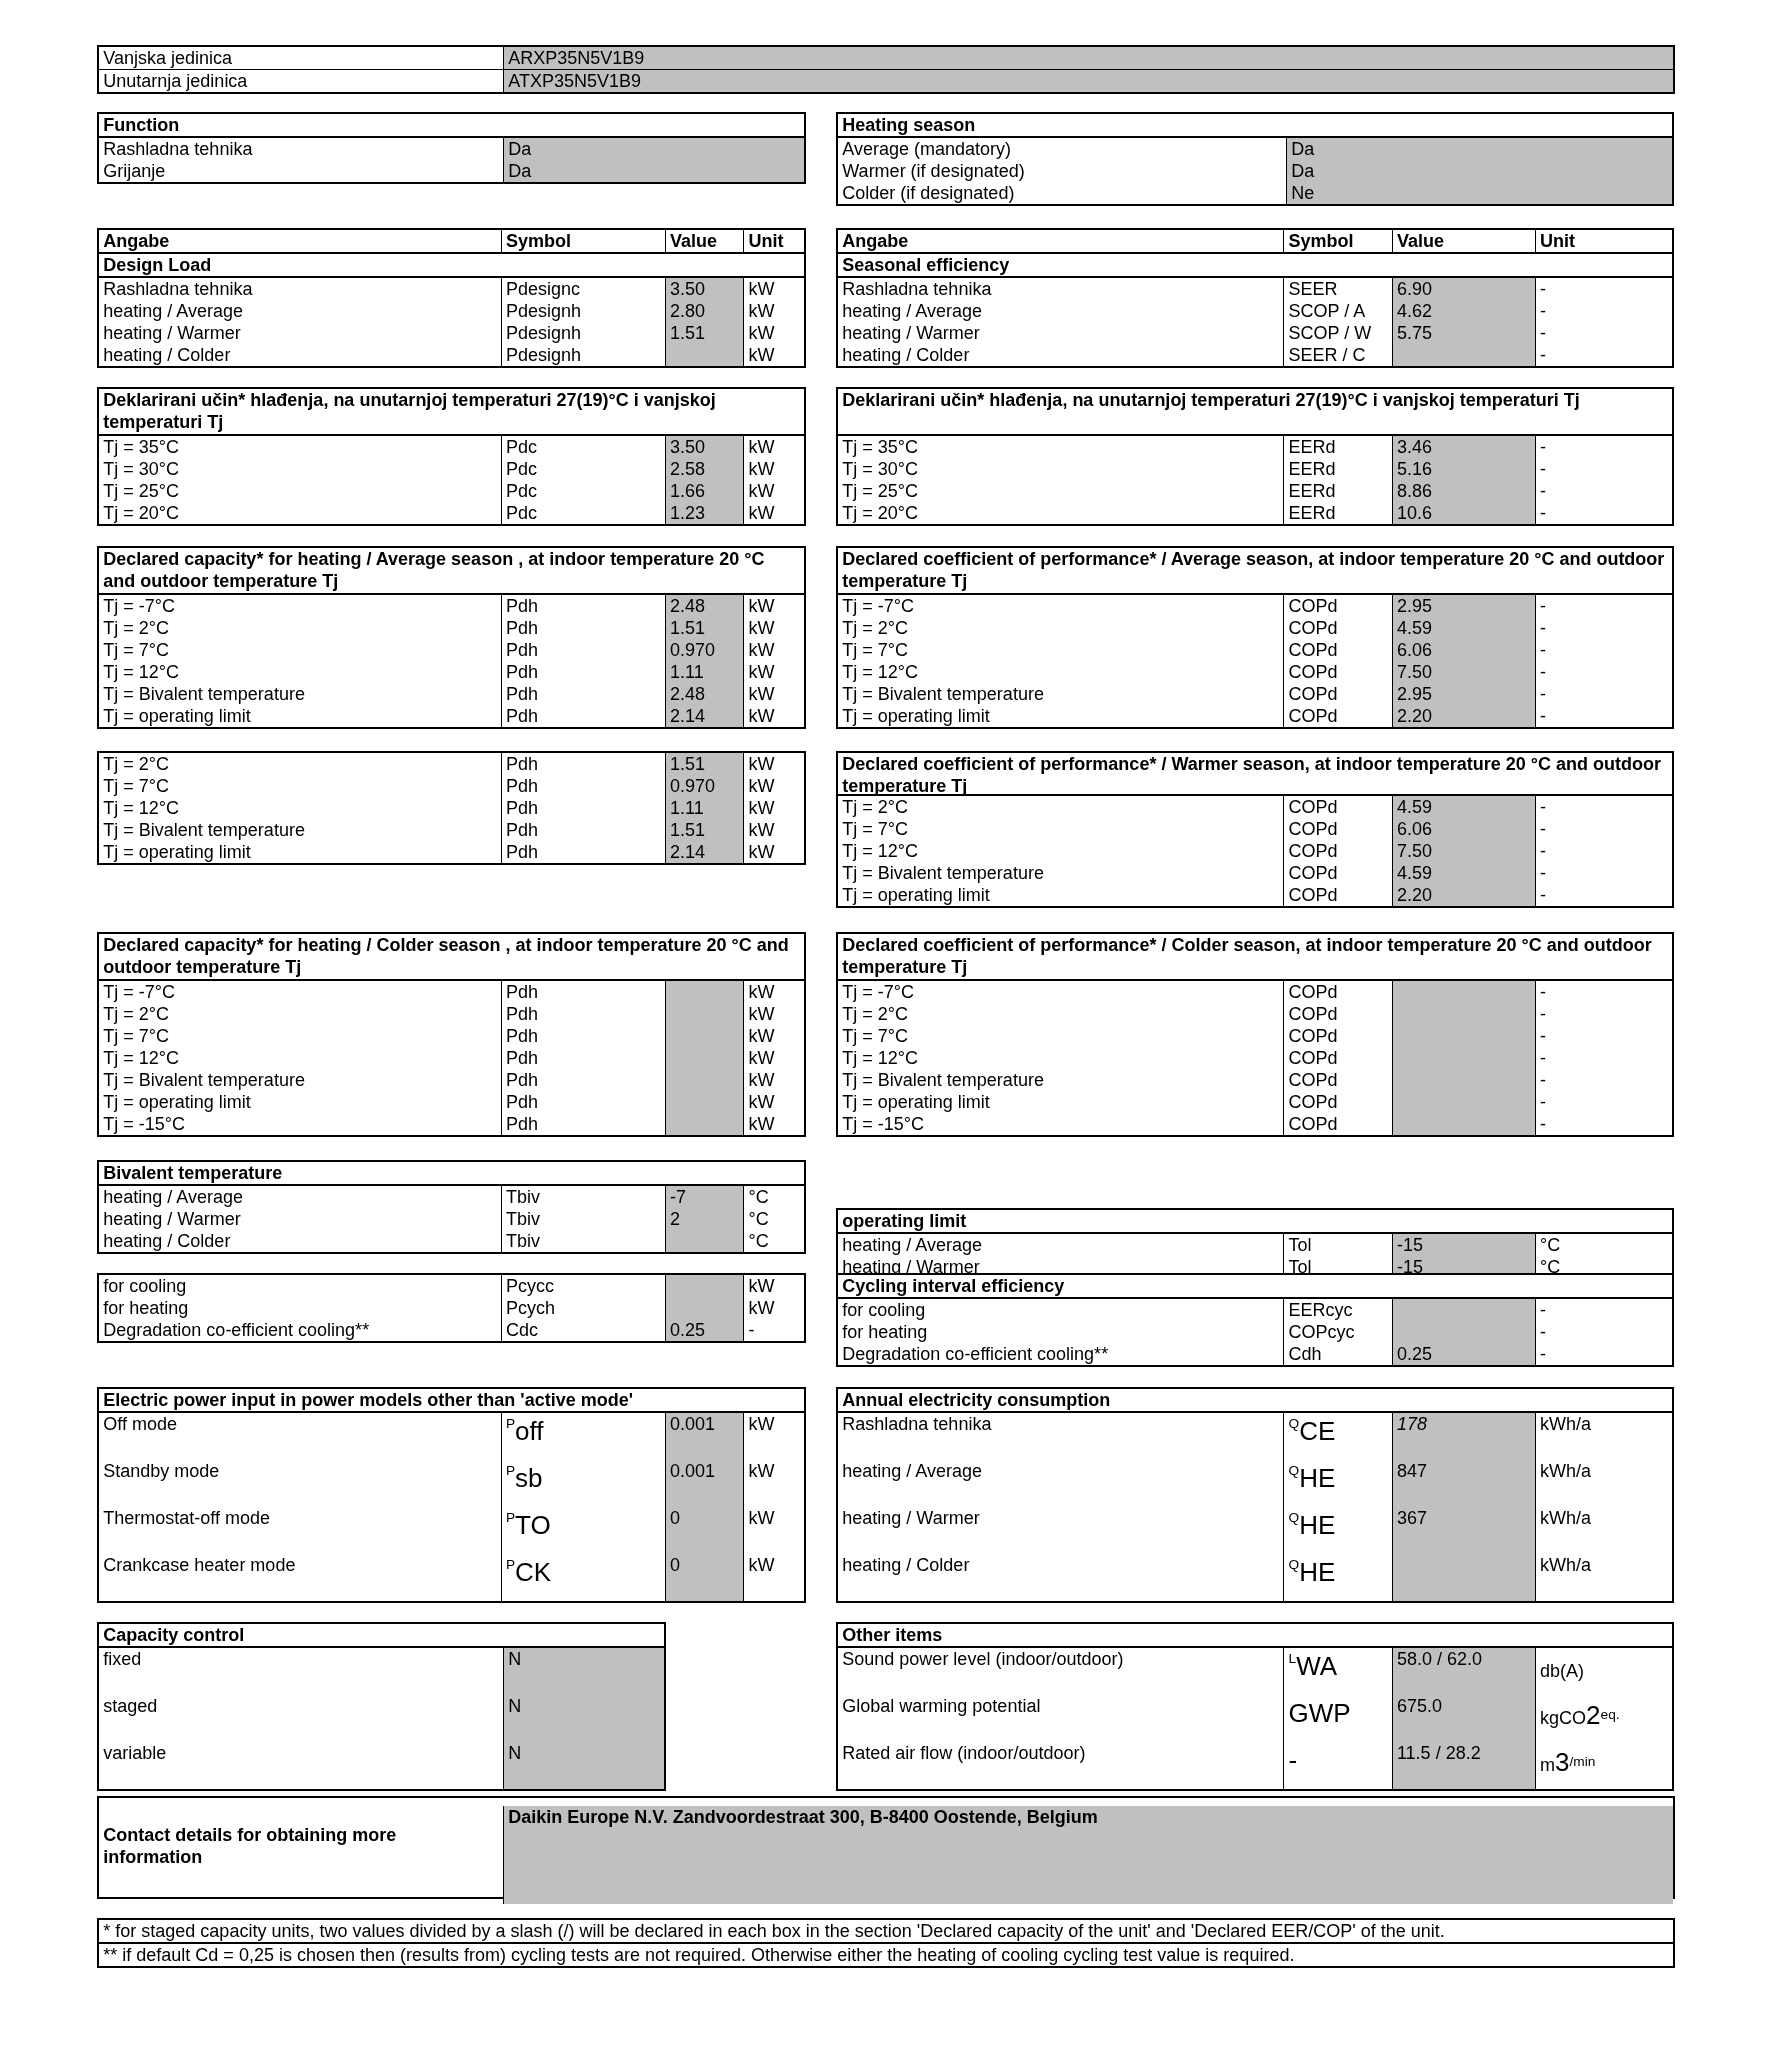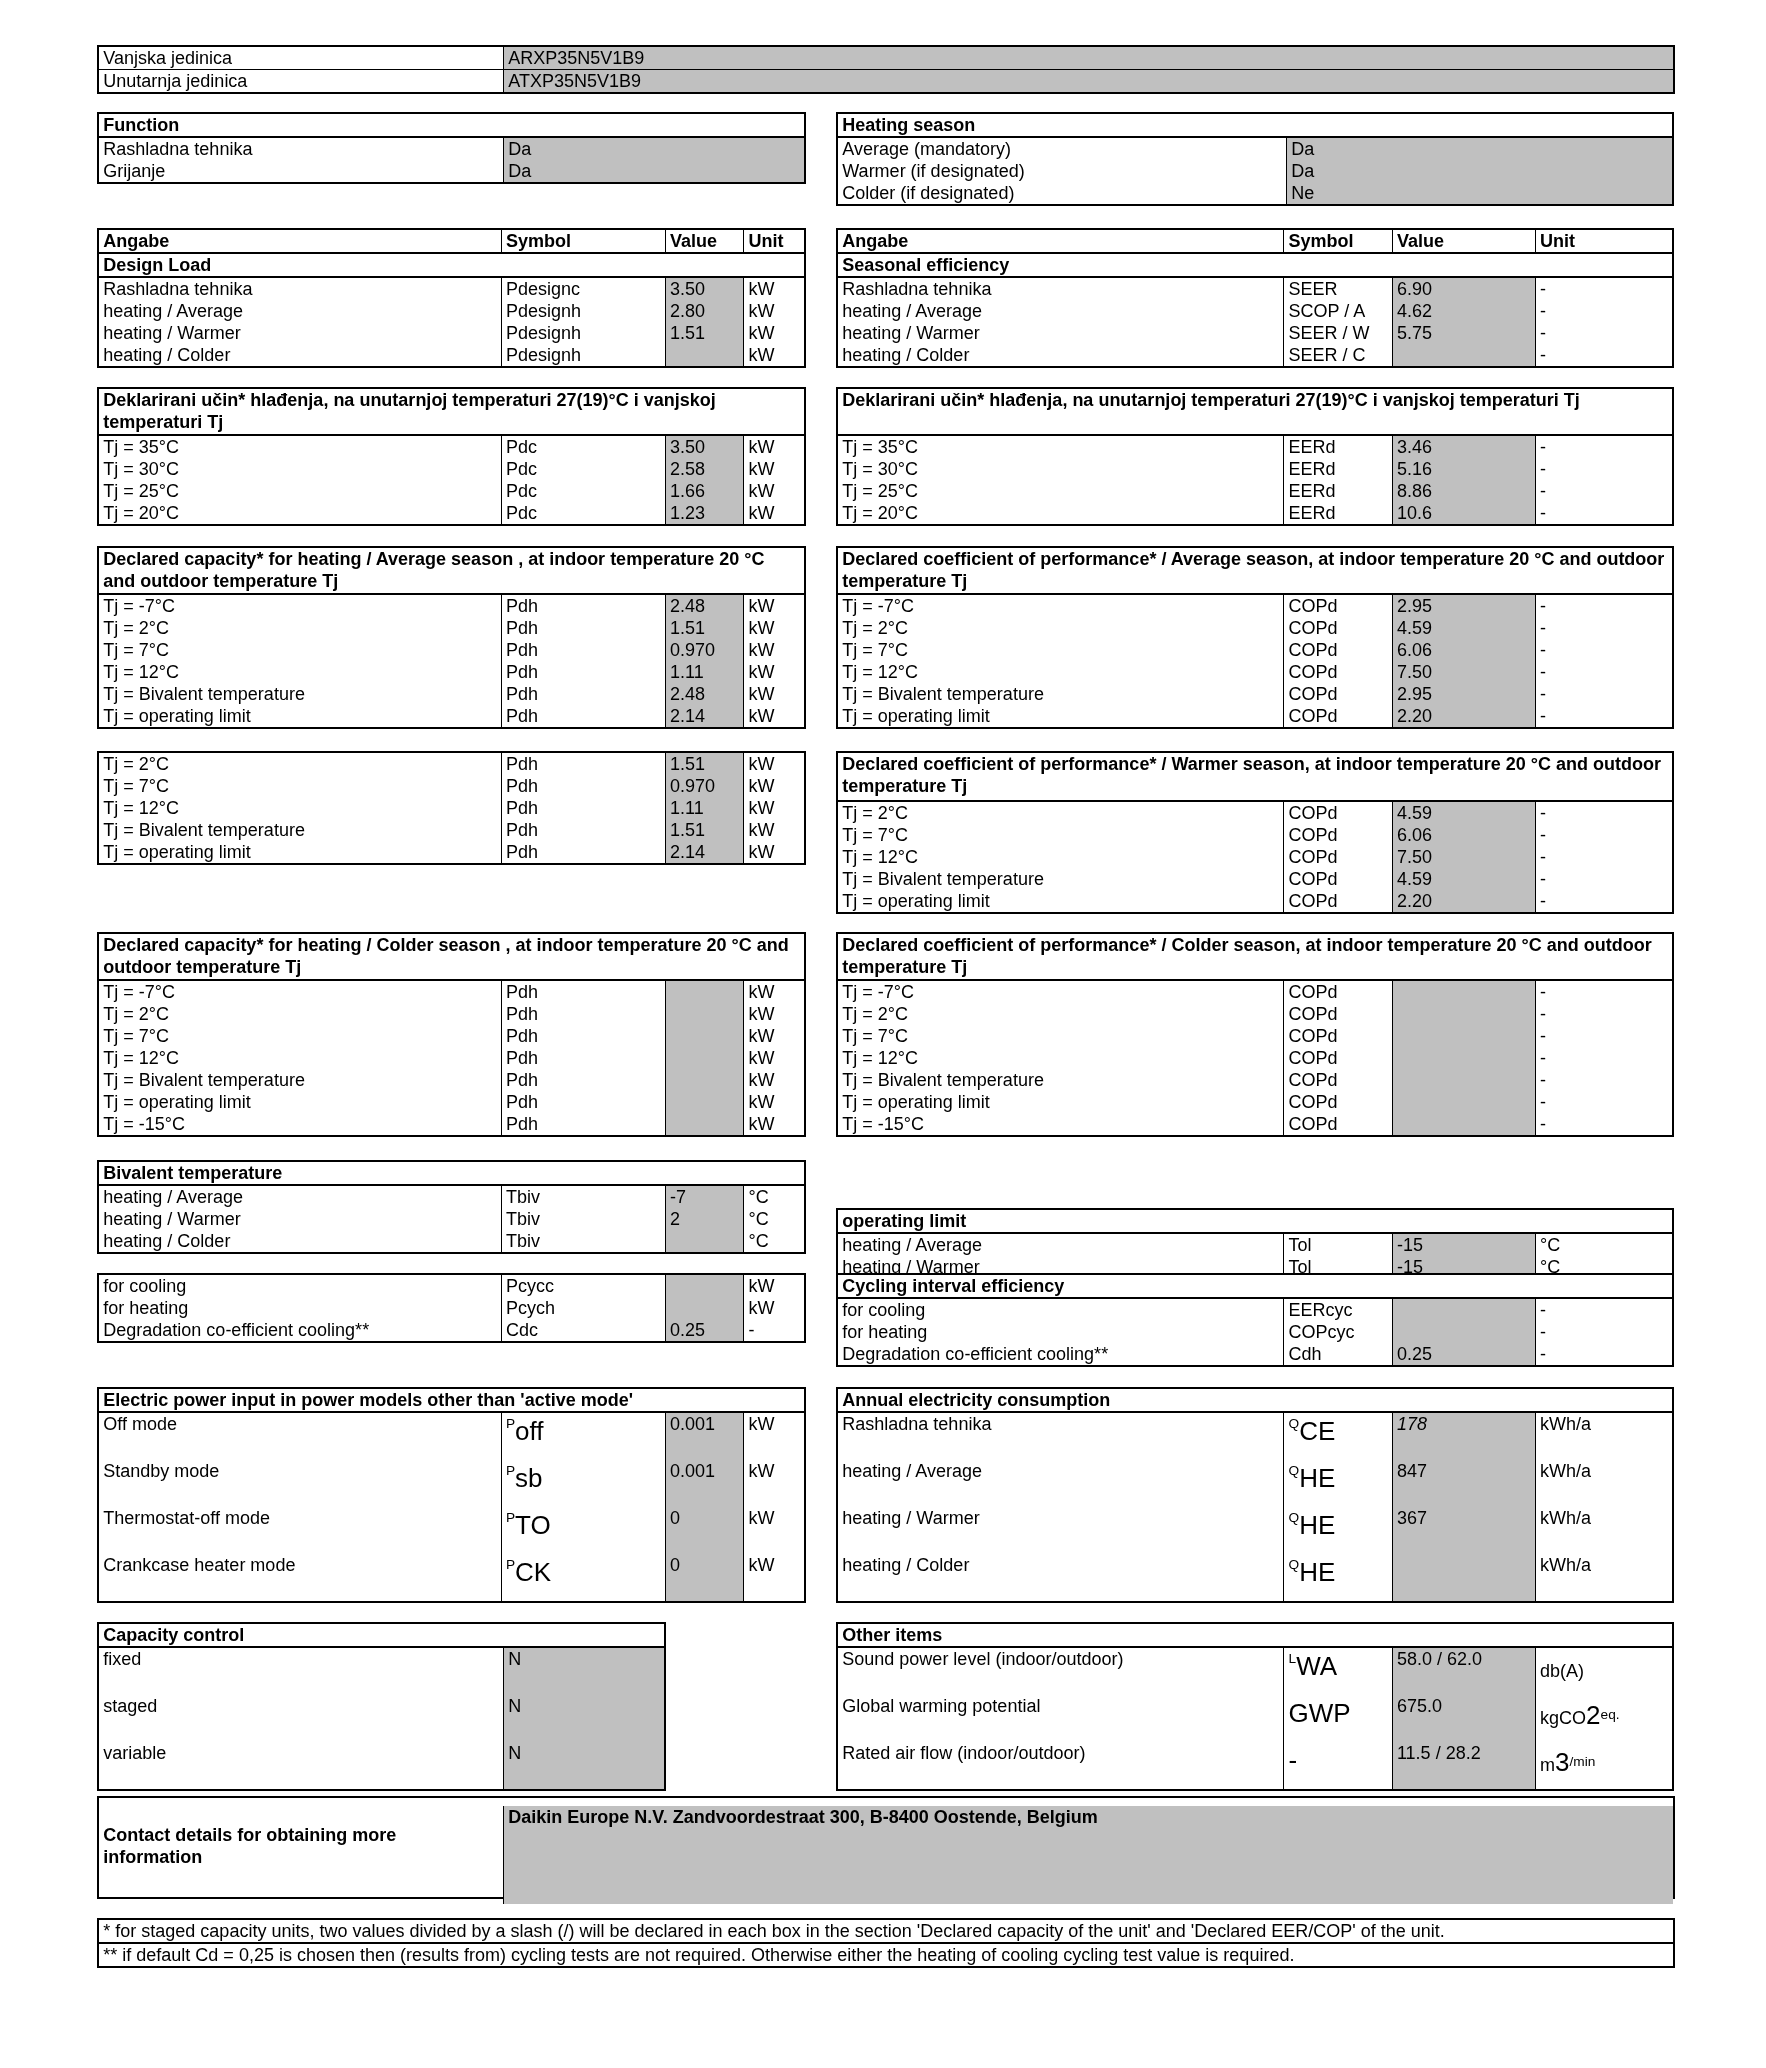--- a/index.html
+++ b/index.html
@@ -110,21 +110,21 @@
         <div class="cell vline" style="width: 138px; height: 22px;">-</div>
       </div>
       <div class="row">
         <div class="cell " style="width: 448px; height: 22px;">heating / Average</div>
         <div class="cell vline" style="width: 109px; height: 22px;">SCOP / A</div>
         <div class="cell gray vline" style="width: 144px; height: 22px;">4.62</div>
         <div class="cell vline" style="width: 138px; height: 22px;">-</div>
       </div>
       <div class="row">
         <div class="cell " style="width: 448px; height: 22px;">heating / Warmer</div>
-        <div class="cell vline" style="width: 109px; height: 22px;">SEER / W</div>
+        <div class="cell vline" style="width: 109px; height: 22px;">SCOP / W</div>
         <div class="cell gray vline" style="width: 144px; height: 22px;">5.75</div>
         <div class="cell vline" style="width: 138px; height: 22px;">-</div>
       </div>
       <div class="row">
         <div class="cell " style="width: 448px; height: 22px;">heating / Colder</div>
         <div class="cell vline" style="width: 109px; height: 22px;">SEER / C</div>
         <div class="cell gray vline" style="width: 144px; height: 22px;"></div>
         <div class="cell vline" style="width: 138px; height: 22px;">-</div>
       </div>
     </div>
@@ -295,21 +295,21 @@
       </div>
       <div class="row">
         <div class="cell " style="width: 404px; height: 22px;">Tj = operating limit</div>
         <div class="cell vline" style="width: 165px; height: 22px;">Pdh</div>
         <div class="cell gray vline" style="width: 79px; height: 22px;">2.14</div>
         <div class="cell vline" style="width: 61px; height: 22px;">kW</div>
       </div>
     </div>
     <div class="tbl" style="left: 836px; top: 751px; width: 838px;">
       <div class="row hdr">
-        <div class="cell b" style="width: 100%; white-space: normal; height: 47px;">Declared coefficient of performance* / Warmer season, at indoor temperature 20 °C and outdoor temperature Tj</div>
+        <div class="cell b" style="width: 100%; white-space: normal; height: 41px;">Declared coefficient of performance* / Warmer season, at indoor temperature 20 °C and outdoor temperature Tj</div>
       </div>
       <div class="row">
         <div class="cell " style="width: 448px; height: 22px;">Tj = 2°C</div>
         <div class="cell vline" style="width: 109px; height: 22px;">COPd</div>
         <div class="cell gray vline" style="width: 144px; height: 22px;">4.59</div>
         <div class="cell vline" style="width: 138px; height: 22px;">-</div>
       </div>
       <div class="row">
         <div class="cell " style="width: 448px; height: 22px;">Tj = 7°C</div>
         <div class="cell vline" style="width: 109px; height: 22px;">COPd</div>

